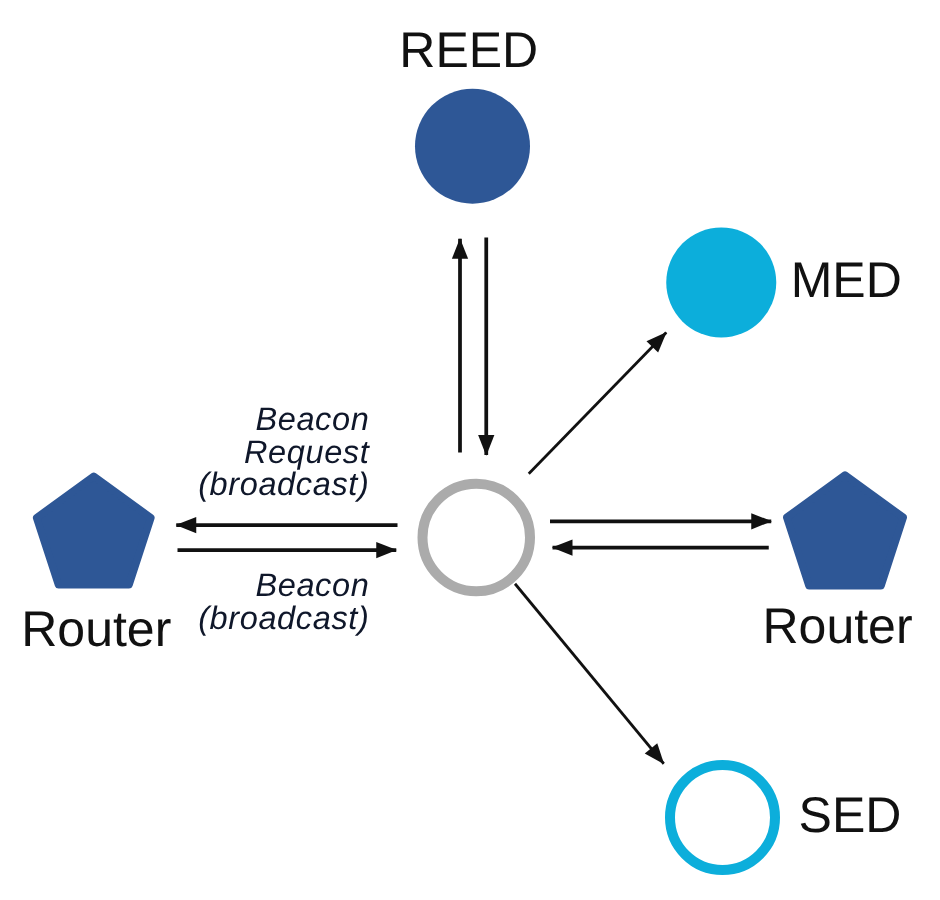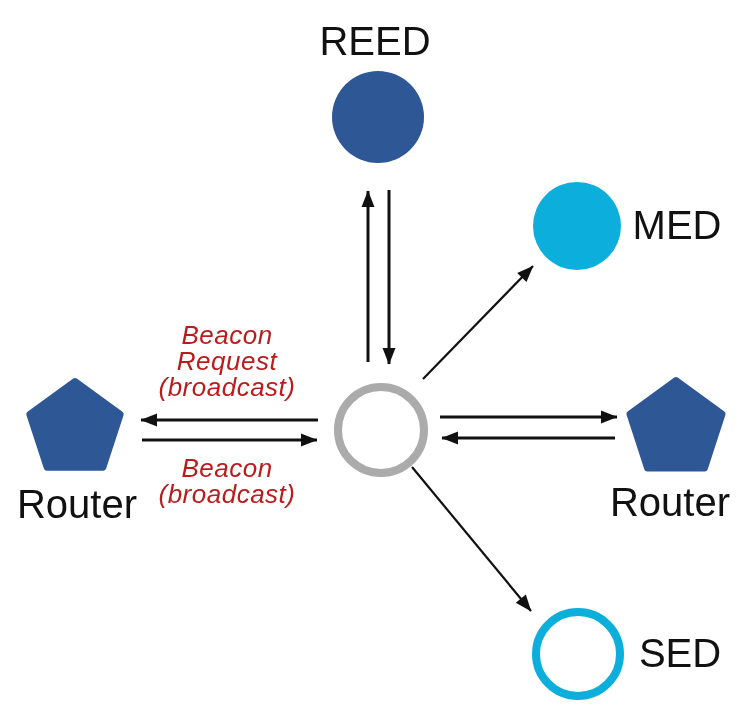--- a/index.html
+++ b/index.html
@@ -7,22 +7,22 @@
     position:relative;width:752px;height:720px;background:#ffffff;overflow:hidden;
     font-family:"Liberation Sans",sans-serif;color:#111111;
   }
   .canvas svg{position:absolute;left:0;top:0;}
   .node-label{
     position:absolute;transform:translate(-50%,-50%);
     font-size:40px;font-weight:400;color:#111111;white-space:nowrap;
   }
   .edge-label{
     position:absolute;transform:translate(-50%,-50%);
-    font-size:26px;line-height:26px;font-style:italic;text-align:center;
-    color:#b91c1c;letter-spacing:0.5px;white-space:nowrap;
+    font-size:26px;line-height:26px;font-style:italic;text-align:right;
+    color:#0f172a;letter-spacing:0.5px;white-space:nowrap;
   }
   .arrow-line{stroke:#111111;stroke-width:3;fill:none;}
   .arrow-line.thin{stroke-width:2.2;}
   .arrowhead{fill:#111111;stroke:none;}
 </style>
 </head>
 <body>
 
 <div class="canvas">
 

